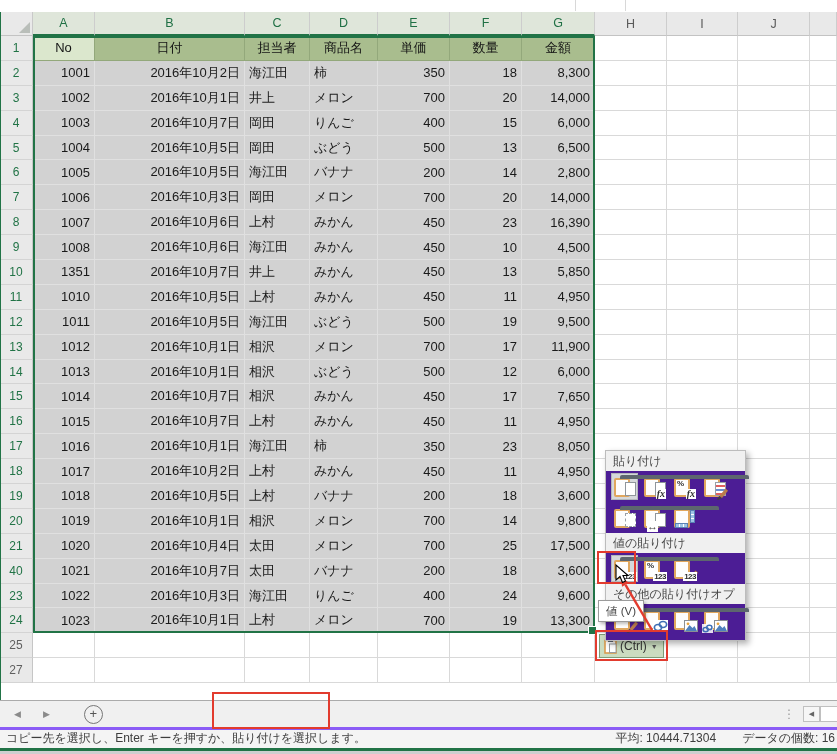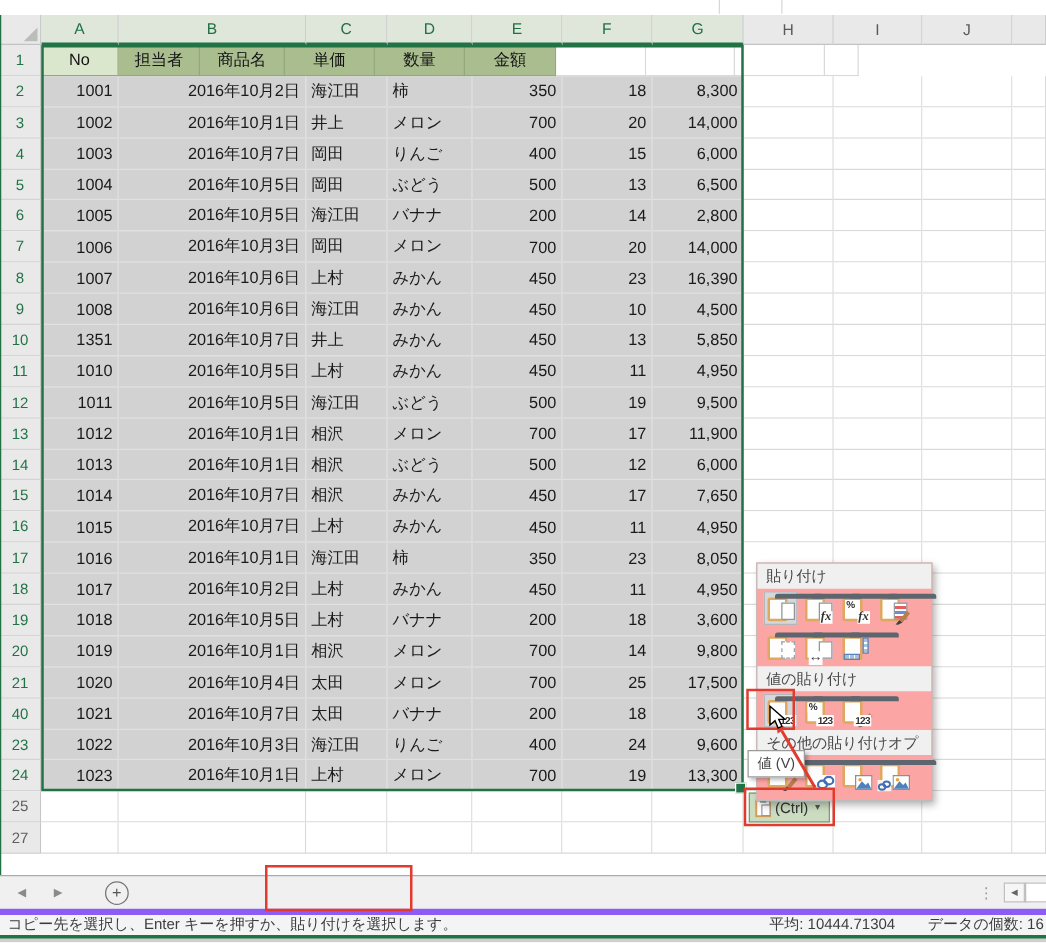--- a/index.html
+++ b/index.html
@@ -40,21 +40,21 @@
   .ac { justify-content:center; }
 
   
   .selbox { position:absolute; left:33px; top:36px; width:562px; height:597px;
             border:2px solid #217346; box-sizing:border-box; pointer-events:none; z-index:5; }
   .handle { position:absolute; right:-4px; bottom:-4px; width:7px; height:7px;
             background:#217346; border:1px solid #fff; }
   .leftedge { position:absolute; left:0; top:12px; width:1px; height:688px; background:#217346; z-index:6; }
 
   
-  .pmenu { position:absolute; left:605px; top:450px; width:141px; height:191px; background:#fca5a5;
+  .pmenu { position:absolute; left:605px; top:450px; width:141px; height:191px; background:#4c1d95;
            border:1px solid #bcbcbc; box-shadow:3px 3px 6px rgba(0,0,0,0.3); z-index:10;
            box-sizing:border-box; }
   .phead { height:20px; line-height:20px; background:#f0f0f0; color:#494949; font-size:12px;
            padding-left:7px; }
   .picons { height:31px; display:flex; align-items:center; padding-left:5px; gap:3px; }
   .pic { width:27px; height:27px; position:relative; }
   .pic.onx { background:#d5d8db; box-shadow:inset 0 0 0 1px #b3b7bb; }
   .pic .tab { position:absolute; left:9px; top:2px; width:9px; height:4px; background:#5d666e;
               border-radius:2px 2px 0 0; z-index:2; }
   .pic .brd { position:absolute; left:3px; top:5px; width:16px; height:19px; box-sizing:border-box;
@@ -112,21 +112,21 @@
   .tspacer { flex:1; }
   .dots { align-self:center; color:#9a9a9a; font-size:12px; }
   .hsbtn { width:17px; height:16px; border:1px solid #c0c0c0; background:#f6f6f6; color:#666;
            font-size:7px; display:flex; align-items:center; justify-content:center;
            align-self:center; margin-left:8px; box-sizing:border-box; }
   .hstrack { width:17px; height:16px; background:#fff; border:1px solid #c0c0c0; border-right:none;
              align-self:center; box-sizing:border-box; }
 
   
   .statusbar { position:absolute; left:0; top:727px; width:837px; height:21px; background:#f4f4f4;
-               border-top:5px solid #8b5cf6; box-sizing:border-box; display:flex; align-items:flex-end;
+               border-top:3px solid #8b5cf6; box-sizing:border-box; display:flex; align-items:flex-start;
                font-size:12px; color:#3d3d3d; padding:0 2px 0 6px; z-index:30; overflow:hidden; }
   .smsg { flex:1; white-space:nowrap; }
   .savg { margin-right:26px; white-space:nowrap; }
   .scount { white-space:nowrap; }
   .greenline { position:absolute; left:0; top:748px; width:837px; height:3px; background:#217346; z-index:31; }
   .grayline  { position:absolute; left:0; top:751px; width:837px; height:3px; background:#cfcfcf; z-index:31; }
 </style>
 </head>
 <body>
 
@@ -151,20 +151,21 @@
       <div class="colhdr" style="width: 72px;">H</div>
       <div class="colhdr" style="width: 71px;">I</div>
       <div class="colhdr" style="width: 72px;">J</div>
       <div class="colhdr" style="width: 27px;"></div>
     </div>
 
   <div class="rows" id="rows">
       <div class="row">
         <div class="rowhdr on">1</div>
         <div class="cell h1a ac" style="width: 62px;">No</div>
+        <div class="cell h1 ac" style="width: 150px;">日付</div>
         <div class="cell h1 ac" style="width: 65px;">担当者</div>
         <div class="cell h1 ac" style="width: 68px;">商品名</div>
         <div class="cell h1 ac" style="width: 72px;">単価</div>
         <div class="cell h1 ac" style="width: 72px;">数量</div>
         <div class="cell h1 ac" style="width: 73px;">金額</div>
         <div class="cell" style="width: 72px;"></div>
         <div class="cell" style="width: 71px;"></div>
         <div class="cell" style="width: 72px;"></div>
         <div class="cell" style="width: 27px;"></div>
       </div>

